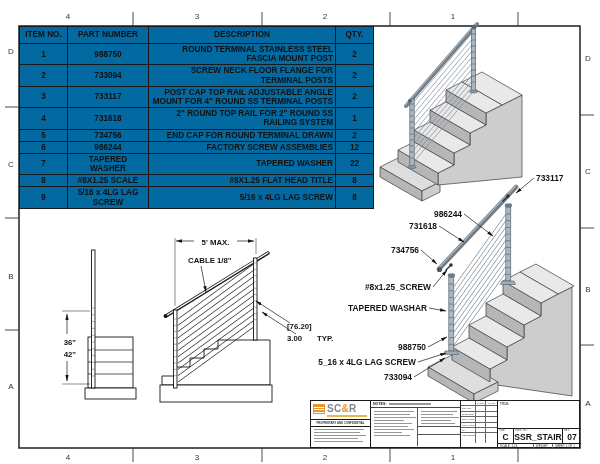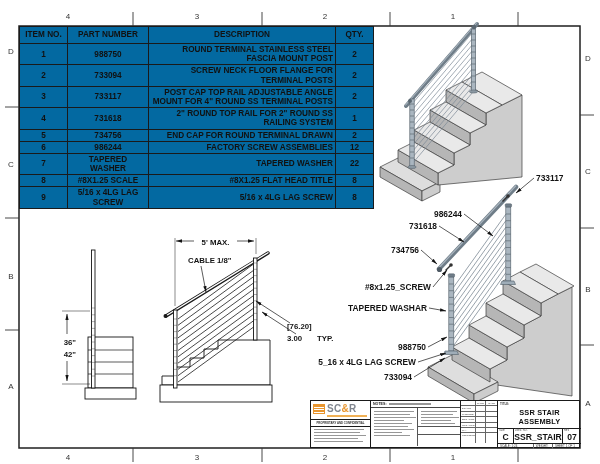--- a/index.html
+++ b/index.html
@@ -404,21 +404,20 @@
     <div class="ar" style="border-bottom:none;height:10px">
           <span class="al">COMMENTS:</span>
           <span class="an"></span>
           <span class="ad"></span>
         </div>
   </div>
 
   <div class="cell tb-right">
     <div class="tb-title">
       <div class="title-lab">TITLE:</div>
-      <div class="title-main">SSR STAIR ASSEMBLY</div>
     </div>
     <div class="szrow">
       <div class="bx-size">
         <span class="microlab">SIZE</span>
         <span class="bigval">C</span>
       </div>
       <div class="bx-dwg">
         <span class="microlab">DWG. NO.</span>
         <span class="bigval">SSR_STAIR</span>
       </div>

